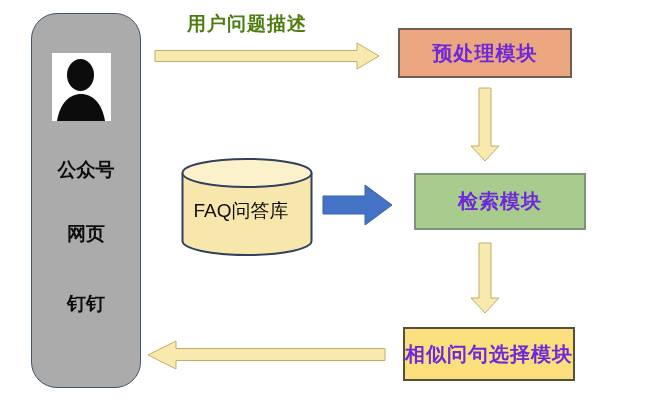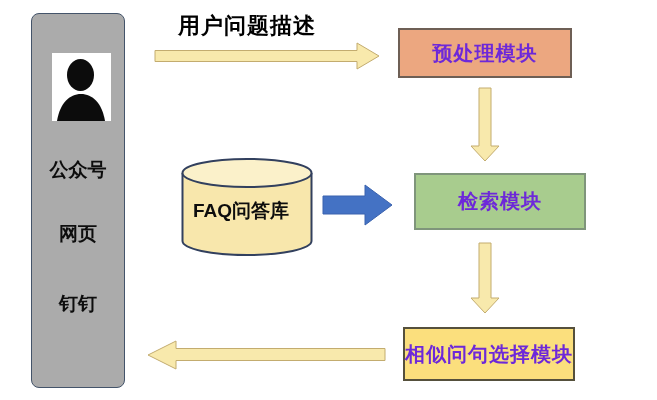--- a/index.html
+++ b/index.html
@@ -3,48 +3,48 @@
 <meta charset="utf-8">
 <style>
   html,body{margin:0;padding:0;background:#ffffff;}
   .stage{
     position:relative;width:657px;height:400px;background:#ffffff;overflow:hidden;
     font-family:"Liberation Sans",sans-serif;color:#111;
   }
   .layer{position:absolute;left:0;top:0;}
   .flow{stroke-width:1;}
   .panel{
-    position:absolute;left:31px;top:13px;width:94px;height:375px;
-    border:1.5px solid #44546a;border-radius:8px;box-sizing:border-box;
+    position:absolute;left:31px;top:13px;width:110px;height:375px;
+    border:1.5px solid #44546a;border-radius:26px;box-sizing:border-box;
   }
   .avatar{
     position:absolute;left:20px;top:39px;width:59px;height:68px;background:#ffffff;
   }
   .channel{
     position:absolute;left:0;width:100%;text-align:center;
     font-size:19px;font-weight:700;line-height:22px;color:#0d0d0d;
   }
   .ch0{top:145px;} .ch1{top:209px;} .ch2{top:279px;}
   .module{
     position:absolute;display:flex;align-items:center;justify-content:center;
     box-sizing:border-box;border:2px solid #666;
     font-size:20px;font-weight:700;color:#6d28d9;letter-spacing:1px;
   }
   .m-preprocess{left:398px;top:28px;width:174px;height:50px;}
   .m-retrieval{left:414px;top:173px;width:172px;height:57px;}
   .m-similar{left:403px;top:327px;width:172px;height:54px;text-align:right;}
   .flabel{
-    position:absolute;text-align:center;font-size:22px;font-weight:700;color:#000000;
+    position:absolute;text-align:center;font-size:19px;font-weight:700;color:#4d7c0f;
     letter-spacing:1px;
   }
   .l-user{left:147px;top:11px;width:200px;}
   .l-answer{left:175px;top:317px;width:200px;}
   .dblabel{
     position:absolute;left:182px;top:198px;width:118px;text-align:center;
-    font-size:19px;font-weight:700;color:#0d0d0d;
+    font-size:19px;font-weight:400;color:#0d0d0d;
   }
 </style>
 </head>
 <body>
 
 <div class="stage">
 
   <svg class="layer" width="657" height="400" viewBox="0 0 657 400">
 
     <polygon class="flow" points="155,50.5 357,50.5 357,43 379,56 357,69 357,61.5 155,61.5" fill="#f8e9ac" stroke="#c3ac6f"></polygon>

